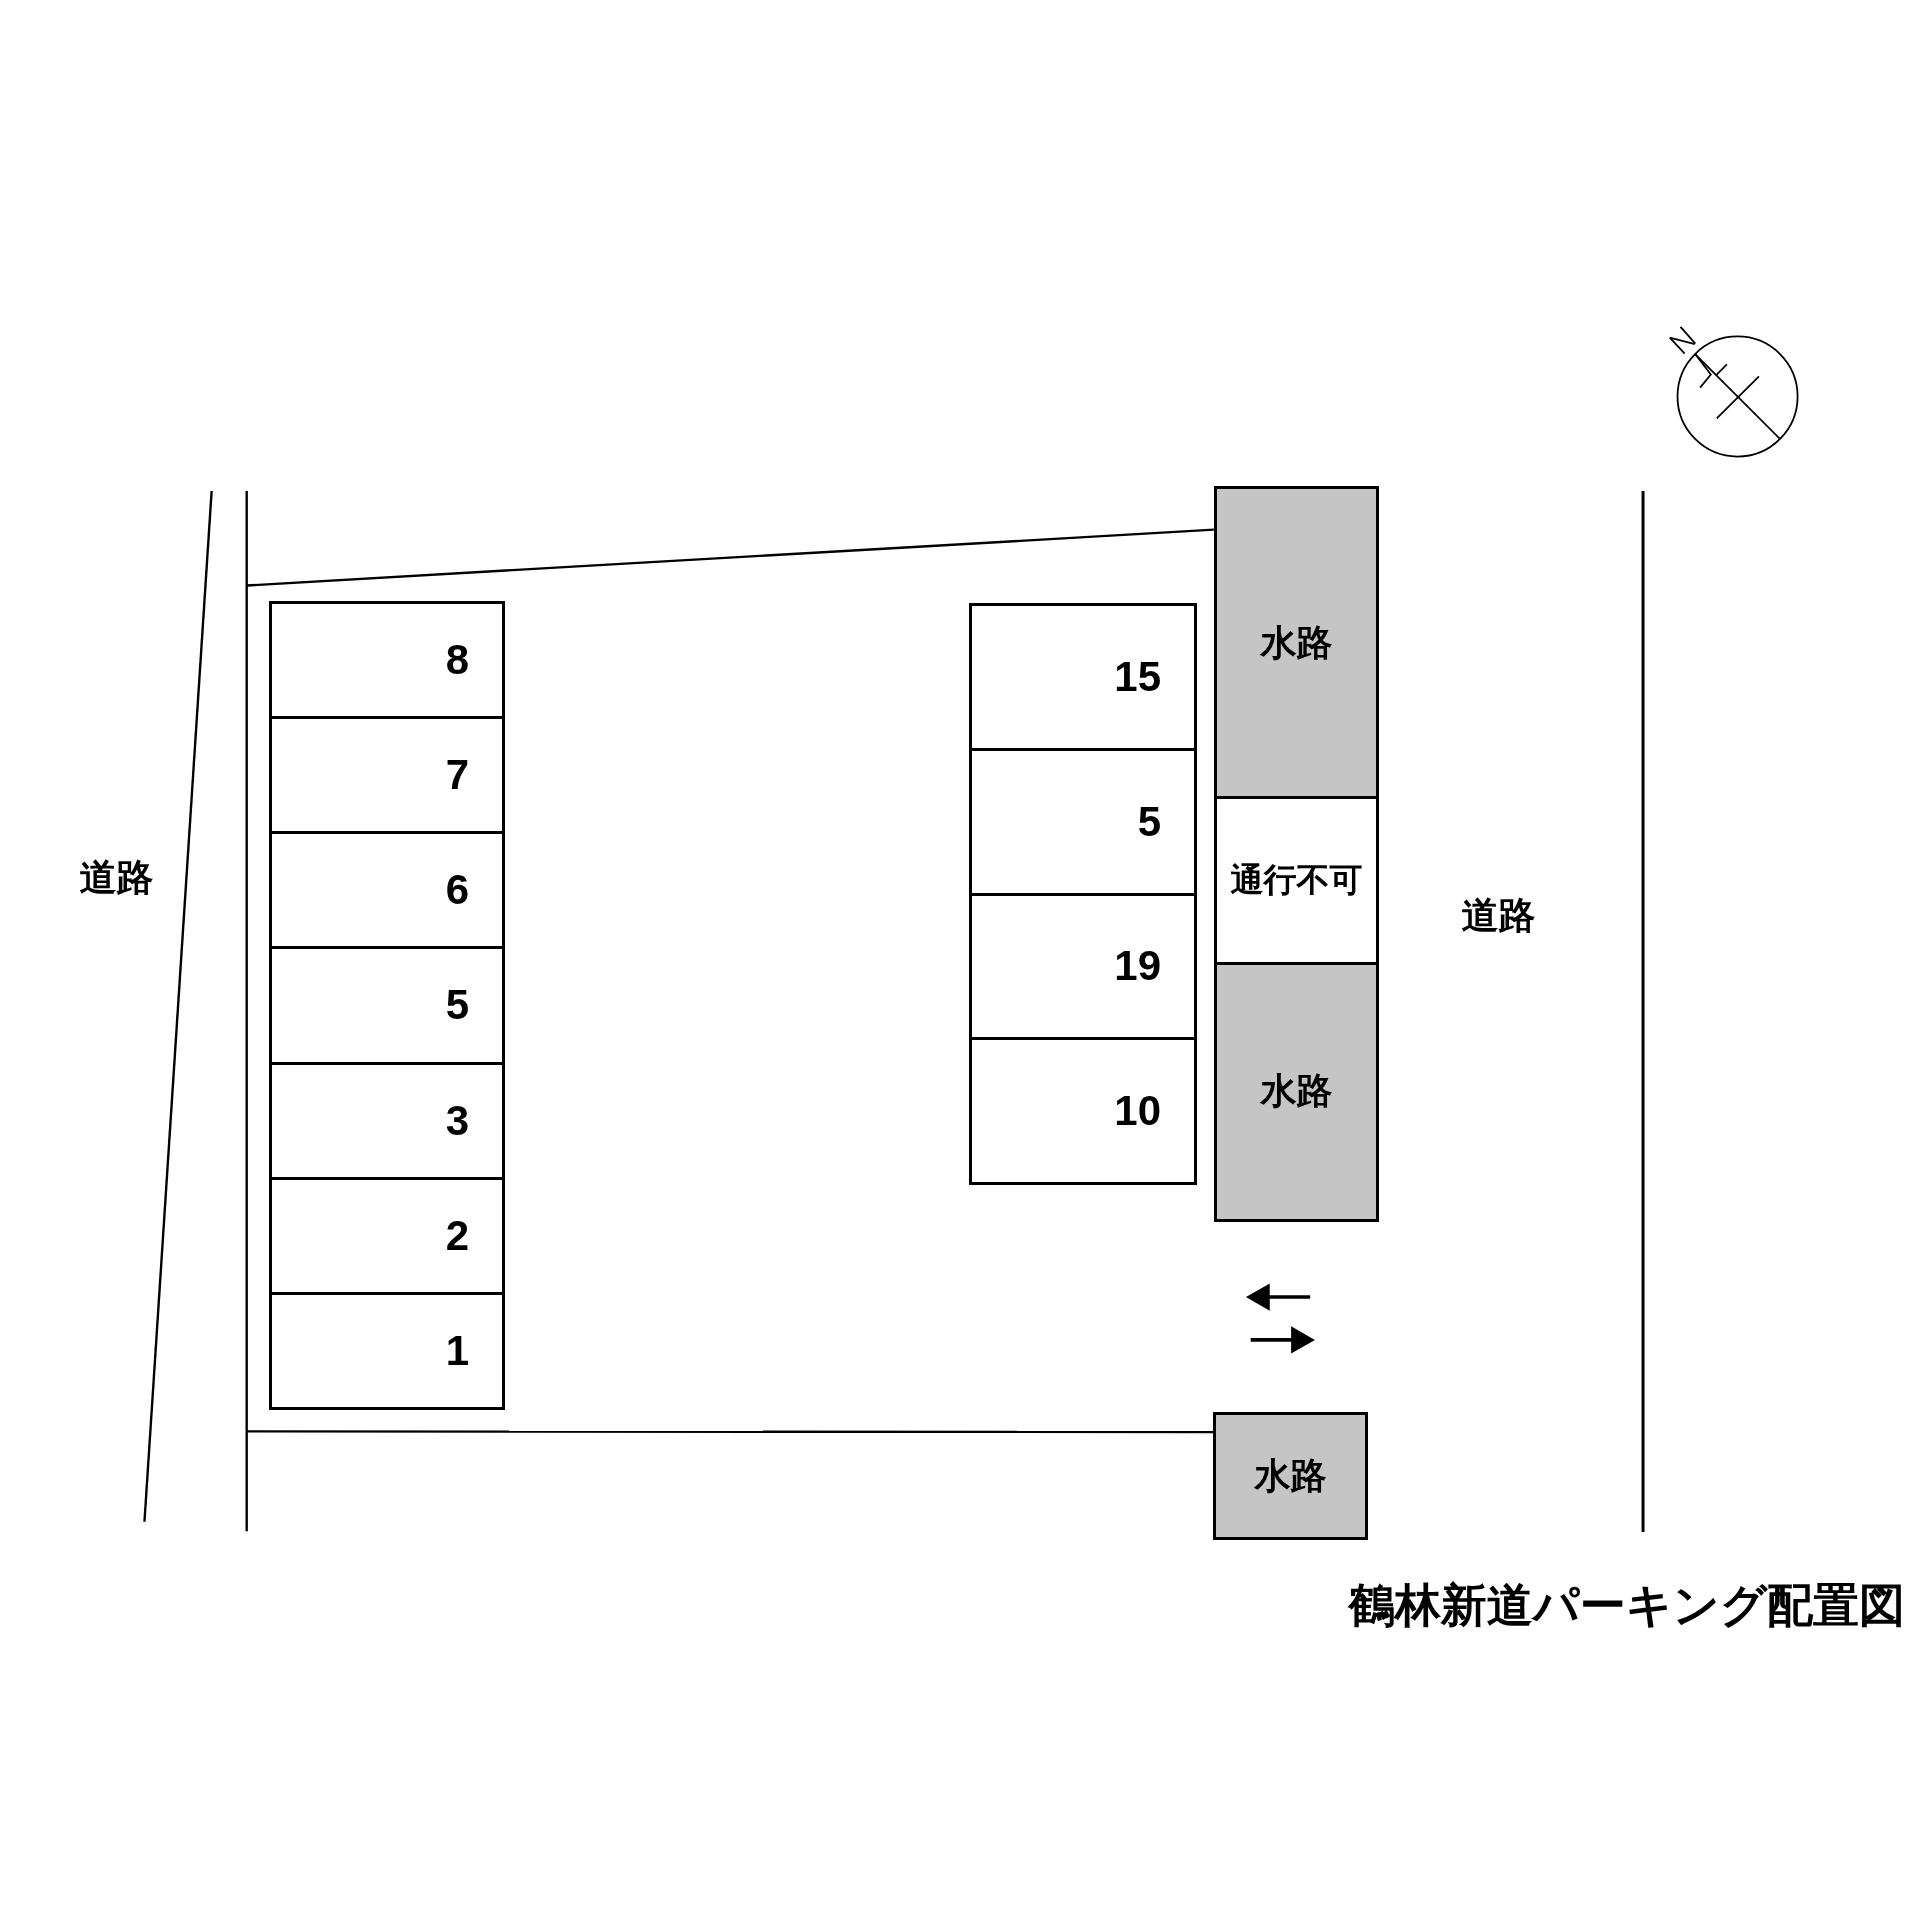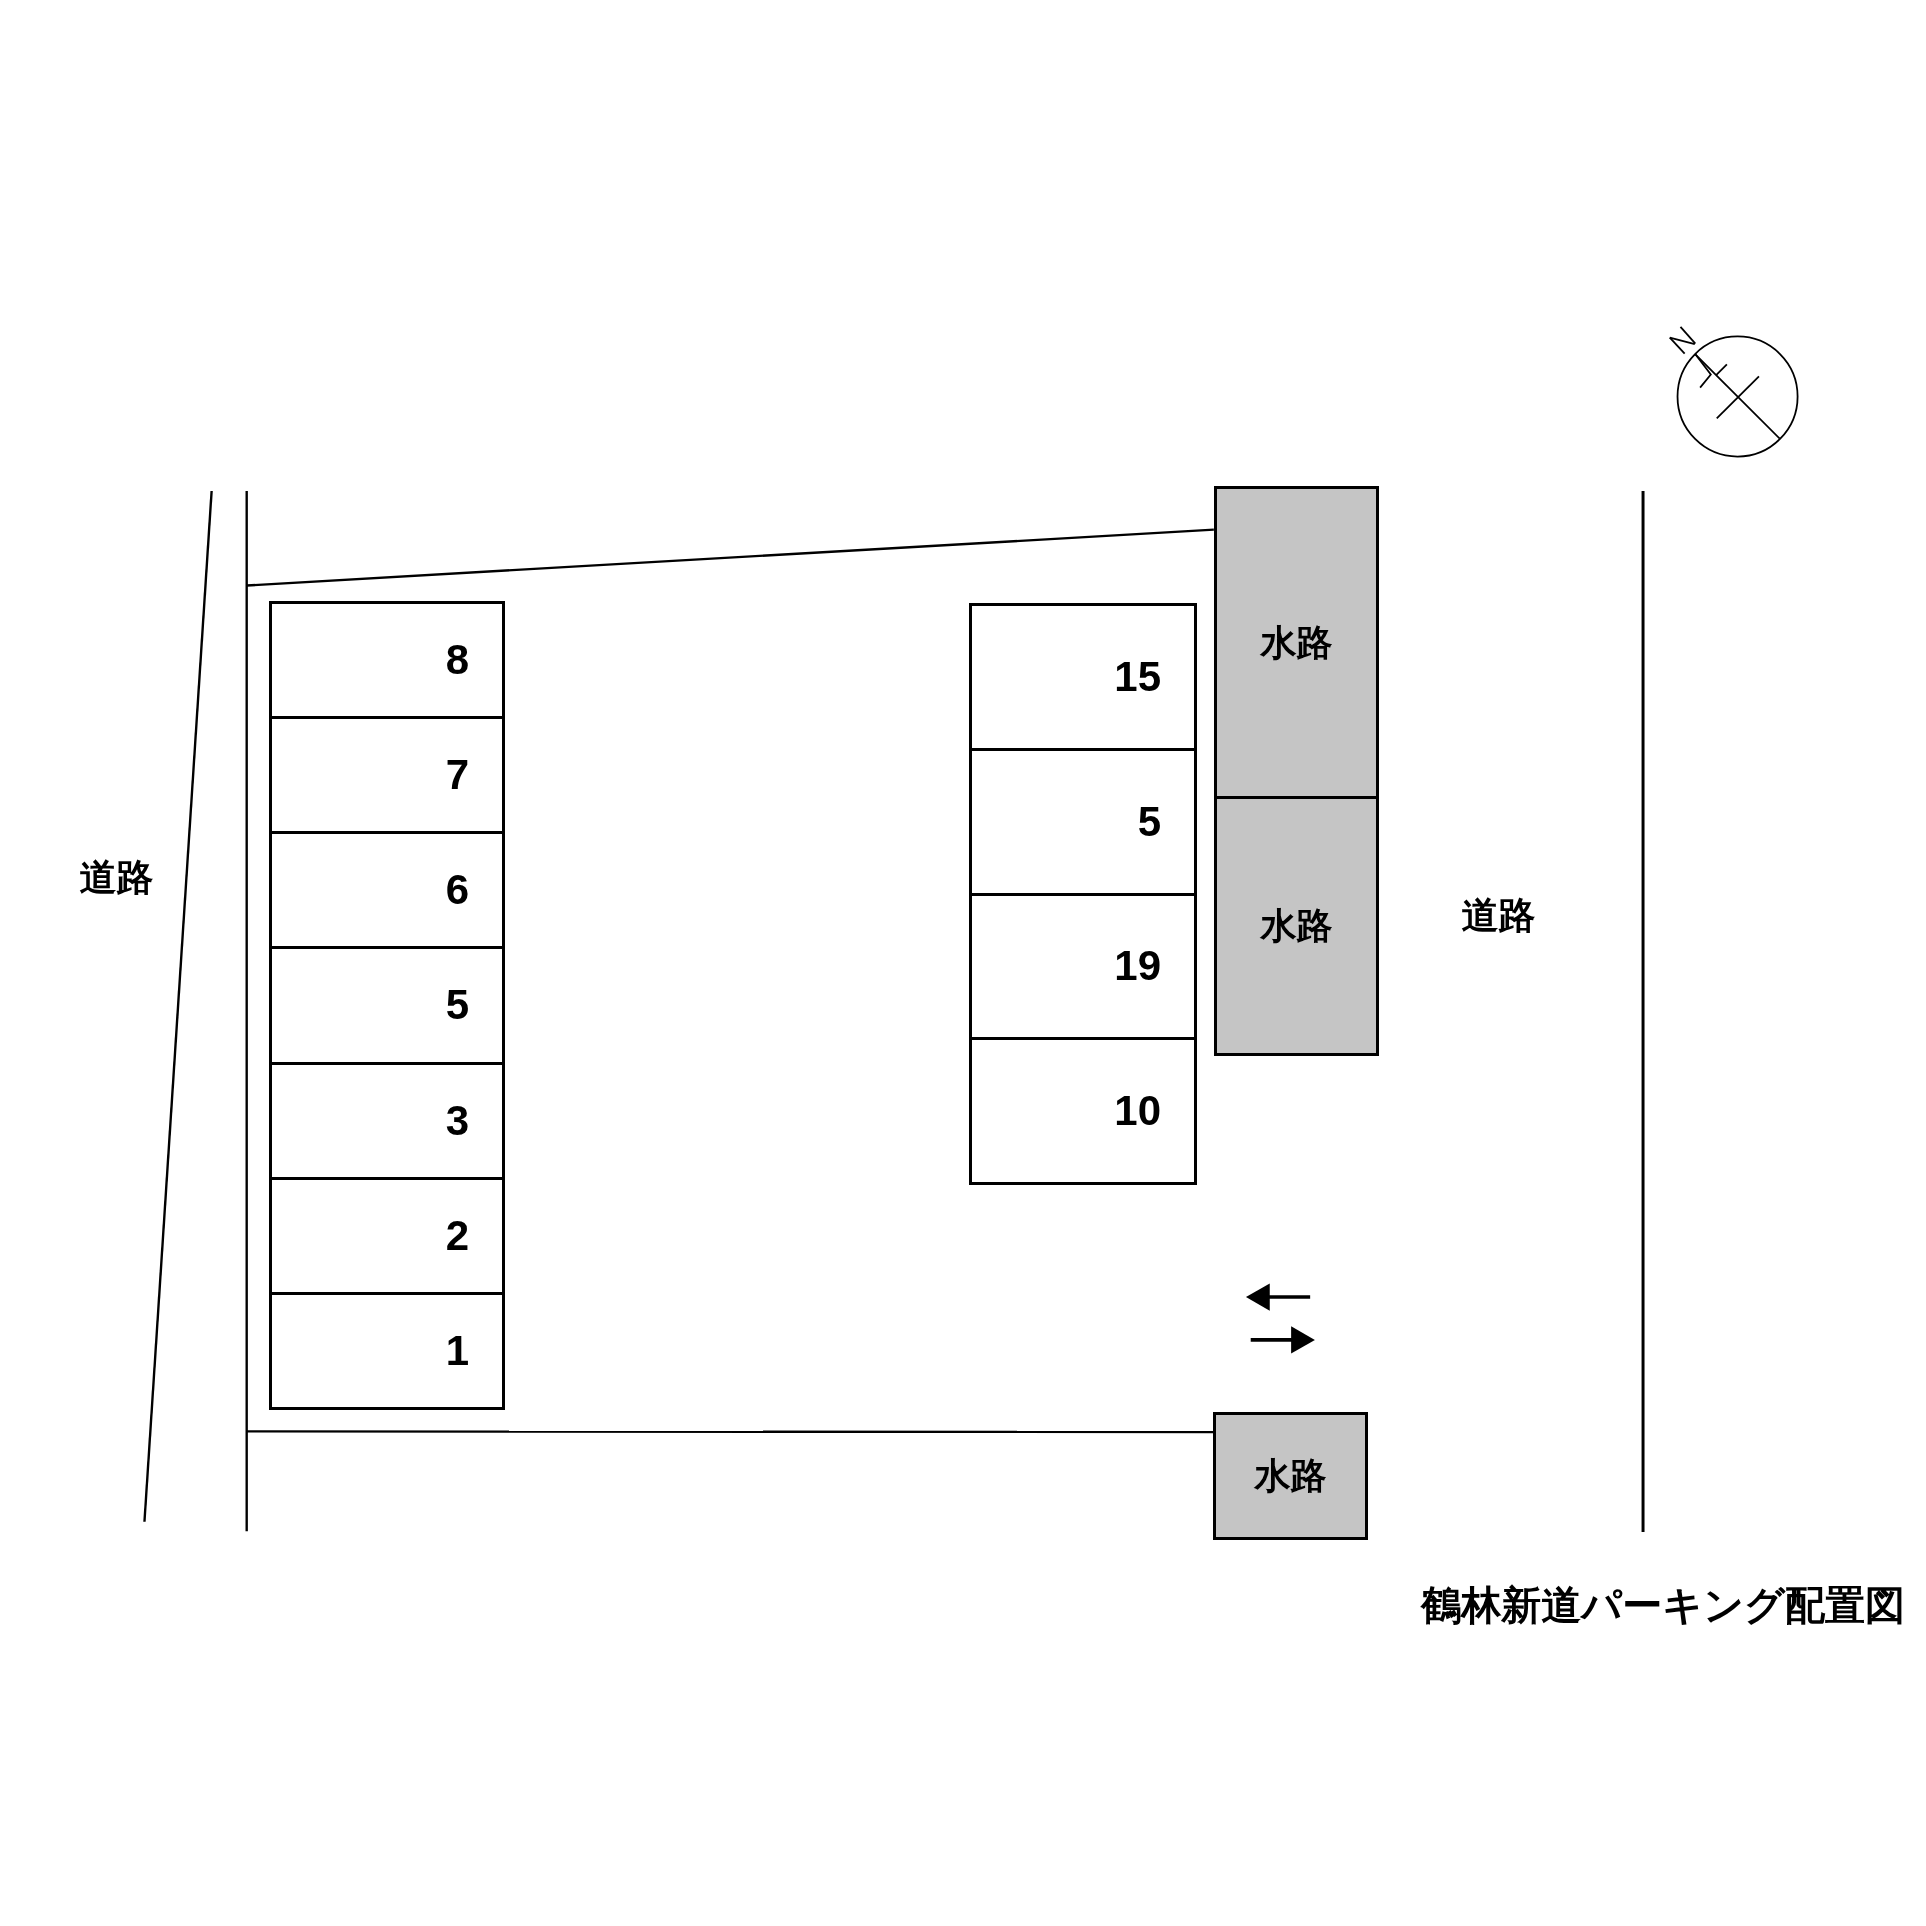--- a/index.html
+++ b/index.html
@@ -31,21 +31,21 @@
   .h-nopass{ height:169px; }
   .h-wway2 { height:260px; }
   .wway3 { position:absolute; left:1213px; top:1412px; width:155px; height:128px;
            box-sizing:border-box; border:3.6px solid #000; background:#c5c5c5;
            display:flex; align-items:center; justify-content:center; font-size:36px; }
 
   
   .road-label { position:absolute; width:143px; text-align:center; font-size:37px; line-height:48px; }
   .road-left  { left:45px;   top:854px; }
   .road-right { left:1427px; top:892px; }
-  .title { position:absolute; right:21px; top:1578px; font-size:40px; line-height:54px;
+  .title { position:absolute; right:21px; top:1578px; font-size:46px; line-height:54px;
            white-space:nowrap; text-align:right; }
 </style>
 </head>
 <body>
 
 <div class="stage">
 
   <svg class="svg-layer" viewBox="0 0 3240 3240">
 
     <line x1="356" y1="826" x2="243" y2="2560" stroke="#000" stroke-width="4"></line>
@@ -93,20 +93,23 @@
     <div class="cell">15</div>
     <div class="cell">5</div>
     <div class="cell">19</div>
     <div class="cell">10</div>
   </div>
 
   <div class="gray-stack">
     <div class="gbox g-fill h-wway1">
       <span>水路</span>
     </div>
+    <div class="gbox g-white h-nopass">
+      <span>通行不可</span>
+    </div>
     <div class="gbox g-fill h-wway2">
       <span>水路</span>
     </div>
   </div>
 
   <div class="wway3">
     <span>水路</span>
   </div>
 
   <div class="road-label road-left">道路</div>

